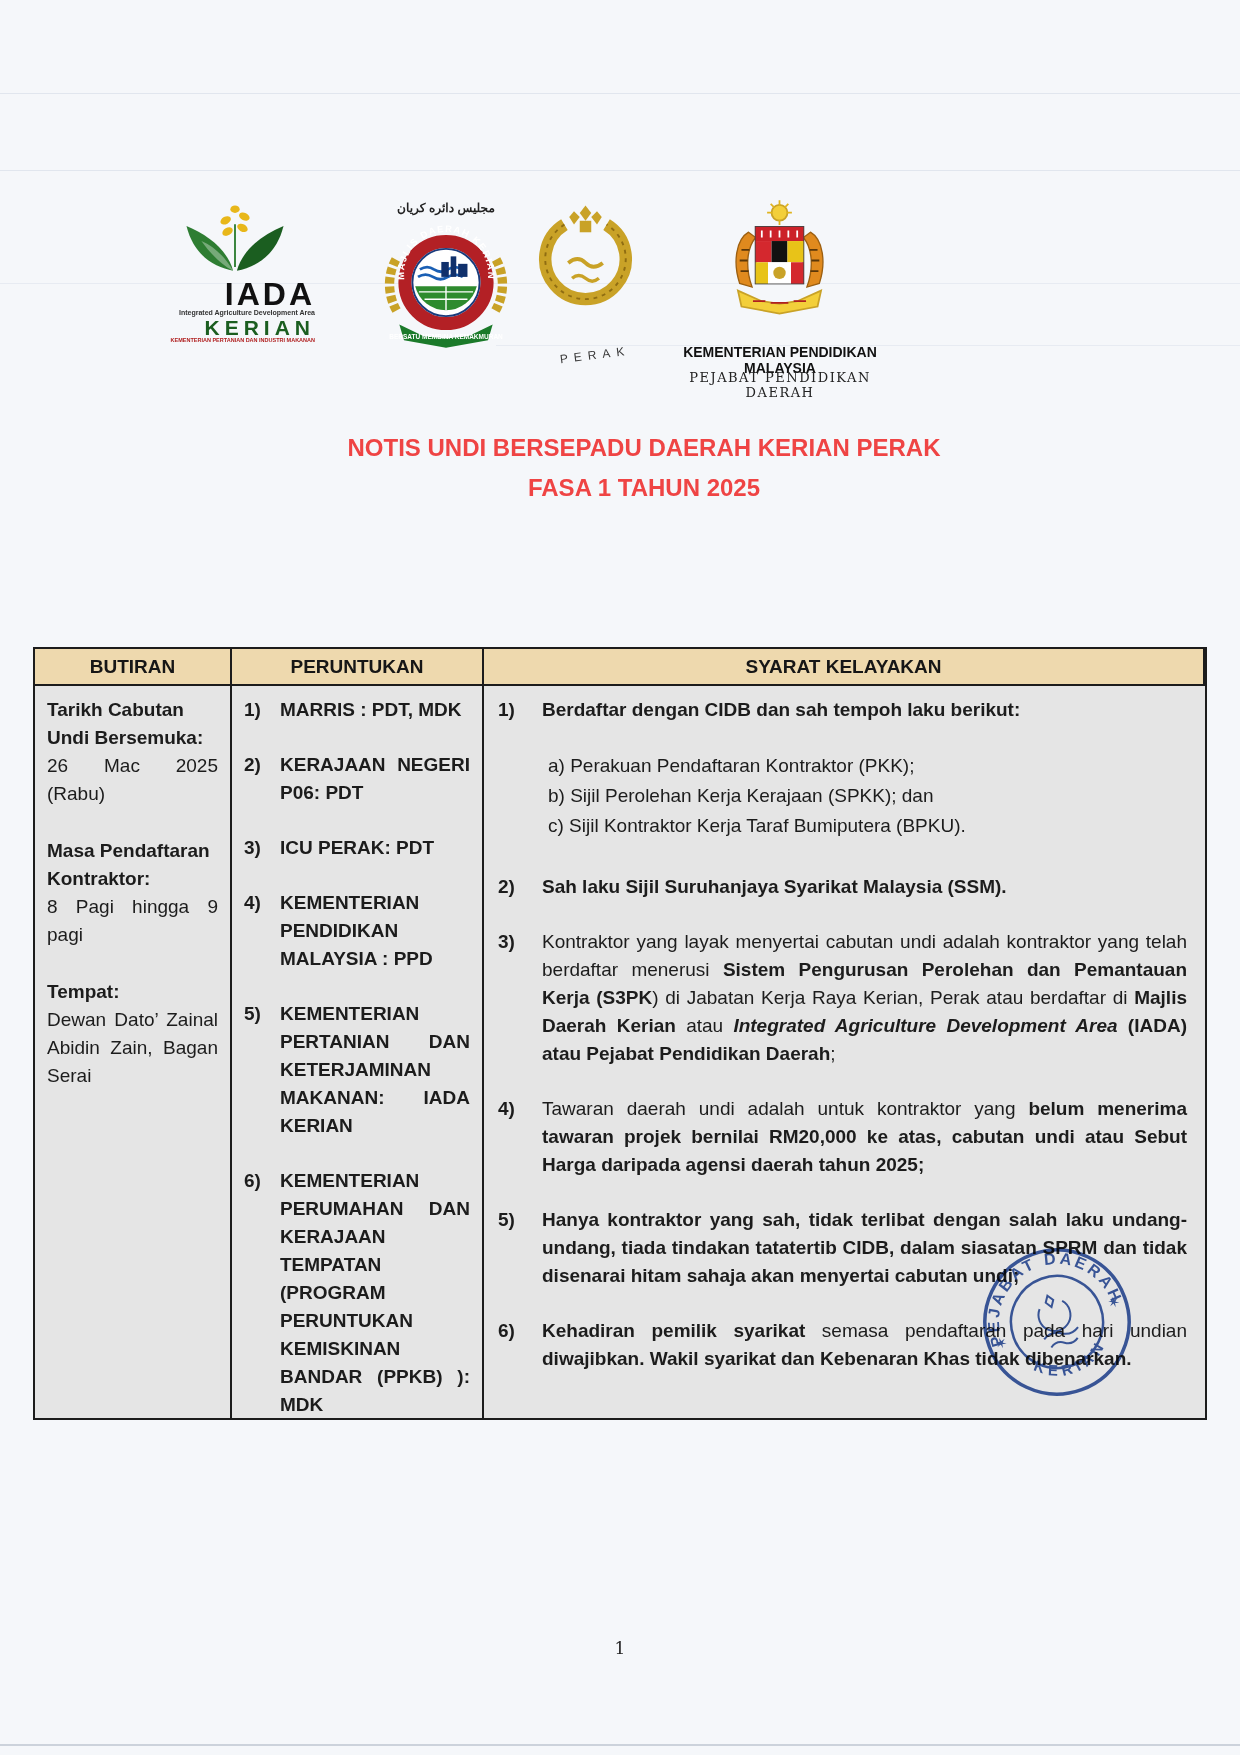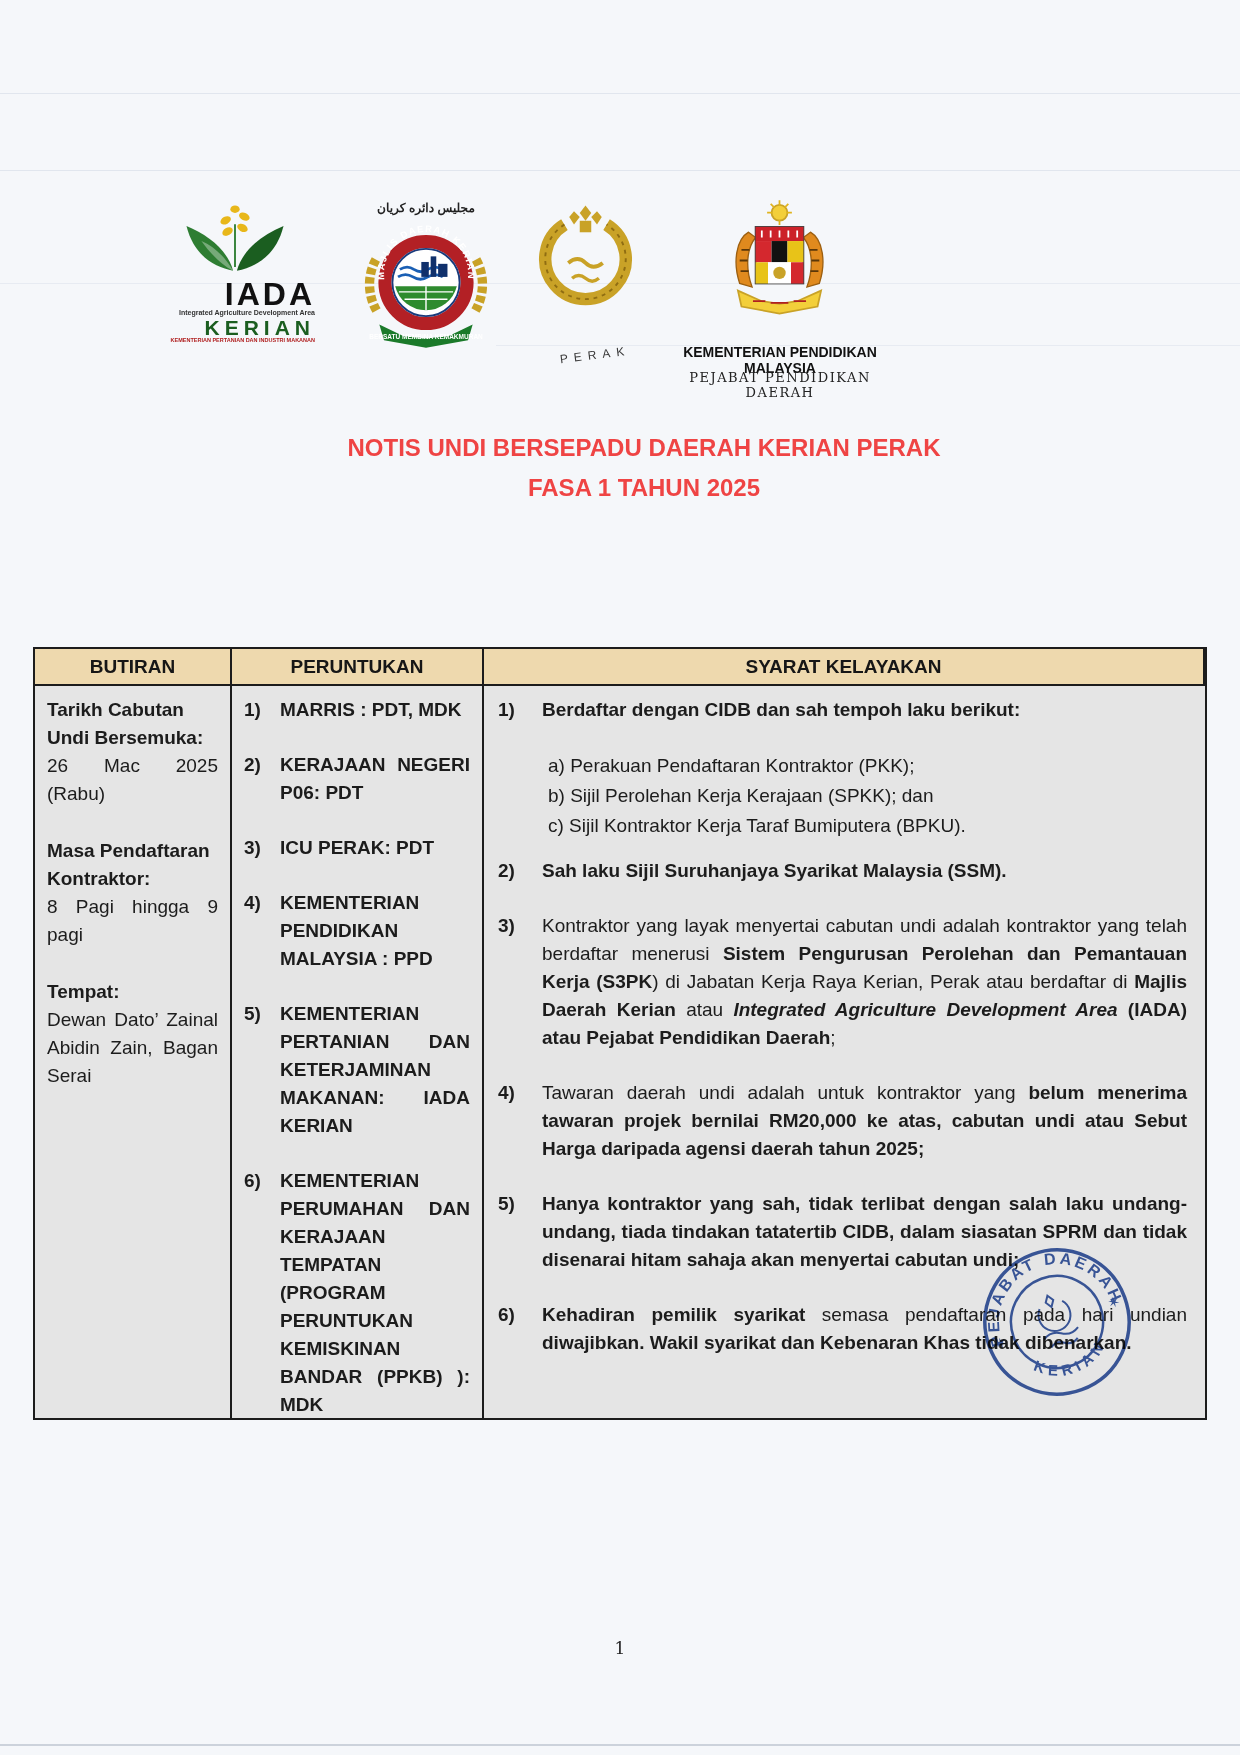--- a/index.html
+++ b/index.html
@@ -45,21 +45,21 @@
   .b-label{font-weight:700;}
   .b-value{text-align:justify;}
 
   .num-item{display:flex;margin-bottom:27px;}
   .num-item .num{flex:none;width:36px;font-weight:700;}
   .num-item .txt{flex:1;text-align:justify;}
   .peruntukan-list .txt{font-weight:700;}
   .syarat-list .num{width:44px;}
   .bold{font-weight:700;}
   .ital{font-style:italic;}
-  .sub-list{margin:0 0 16px 50px;}
+  .sub-list{margin:0 0 32px 50px;}
   .sub-item{line-height:30px;}
 
   
   .stamp{position:absolute;left:977px;top:1242px;width:160px;height:160px;mix-blend-mode:multiply;opacity:.92;}
 
   .page-num{position:absolute;left:0;top:1638px;width:100%;text-align:center;font-family:"DejaVu Serif",serif;font-size:17px;color:#222;}
 </style>
 </head>
 <body>
 
@@ -82,21 +82,21 @@
       <ellipse cx="70" cy="24" rx="6" ry="4" fill="#e8b71a" transform="rotate(-28 70 24)"></ellipse>
       <ellipse cx="90" cy="20" rx="6" ry="4" fill="#e8b71a" transform="rotate(26 90 20)"></ellipse>
       <ellipse cx="80" cy="12" rx="5" ry="4" fill="#e8b71a"></ellipse>
     </svg>
     <div class="iada-text" style="top:78px;font-weight:700;font-size:32px;letter-spacing:3px;color:#111">IADA</div>
     <div class="iada-text" style="top:111px;font-size:7px;font-weight:700;color:#333">Integrated Agriculture Development Area</div>
     <div class="iada-text" style="top:118px;font-weight:700;font-size:21px;letter-spacing:5px;color:#1b5e20">KERIAN</div>
     <div class="iada-text" style="top:139px;font-size:5.5px;font-weight:700;color:#b02020">KEMENTERIAN PERTANIAN DAN INDUSTRI MAKANAN</div>
   </div>
 
-  <div class="logo" style="left:356px;top:198px;width:140px;height:155px">
+  <div class="logo" style="left:376px;top:198px;width:140px;height:155px">
     <svg width="140" height="155" viewBox="0 0 150 165">
       <defs>
         <path id="mdkring" d="M33,97 A45,45 0 1 1 117,97"></path>
       </defs>
       <text x="75" y="14" font-size="13" text-anchor="middle" fill="#222" font-weight="700">مجليس دائره كريان</text>
       <path d="M22,120 A56,56 0 0 1 22,64" stroke="#c9a227" stroke-width="10" fill="none" stroke-dasharray="7 3"></path>
       <path d="M128,120 A56,56 0 0 0 128,64" stroke="#c9a227" stroke-width="10" fill="none" stroke-dasharray="7 3"></path>
       <circle cx="75" cy="90" r="48" fill="#fff" stroke="#1a3b7c" stroke-width="3"></circle>
       <circle cx="75" cy="90" r="44" fill="none" stroke="#b32025" stroke-width="14"></circle>
       <text font-size="10" font-weight="700" fill="#fff" letter-spacing="1.5">

